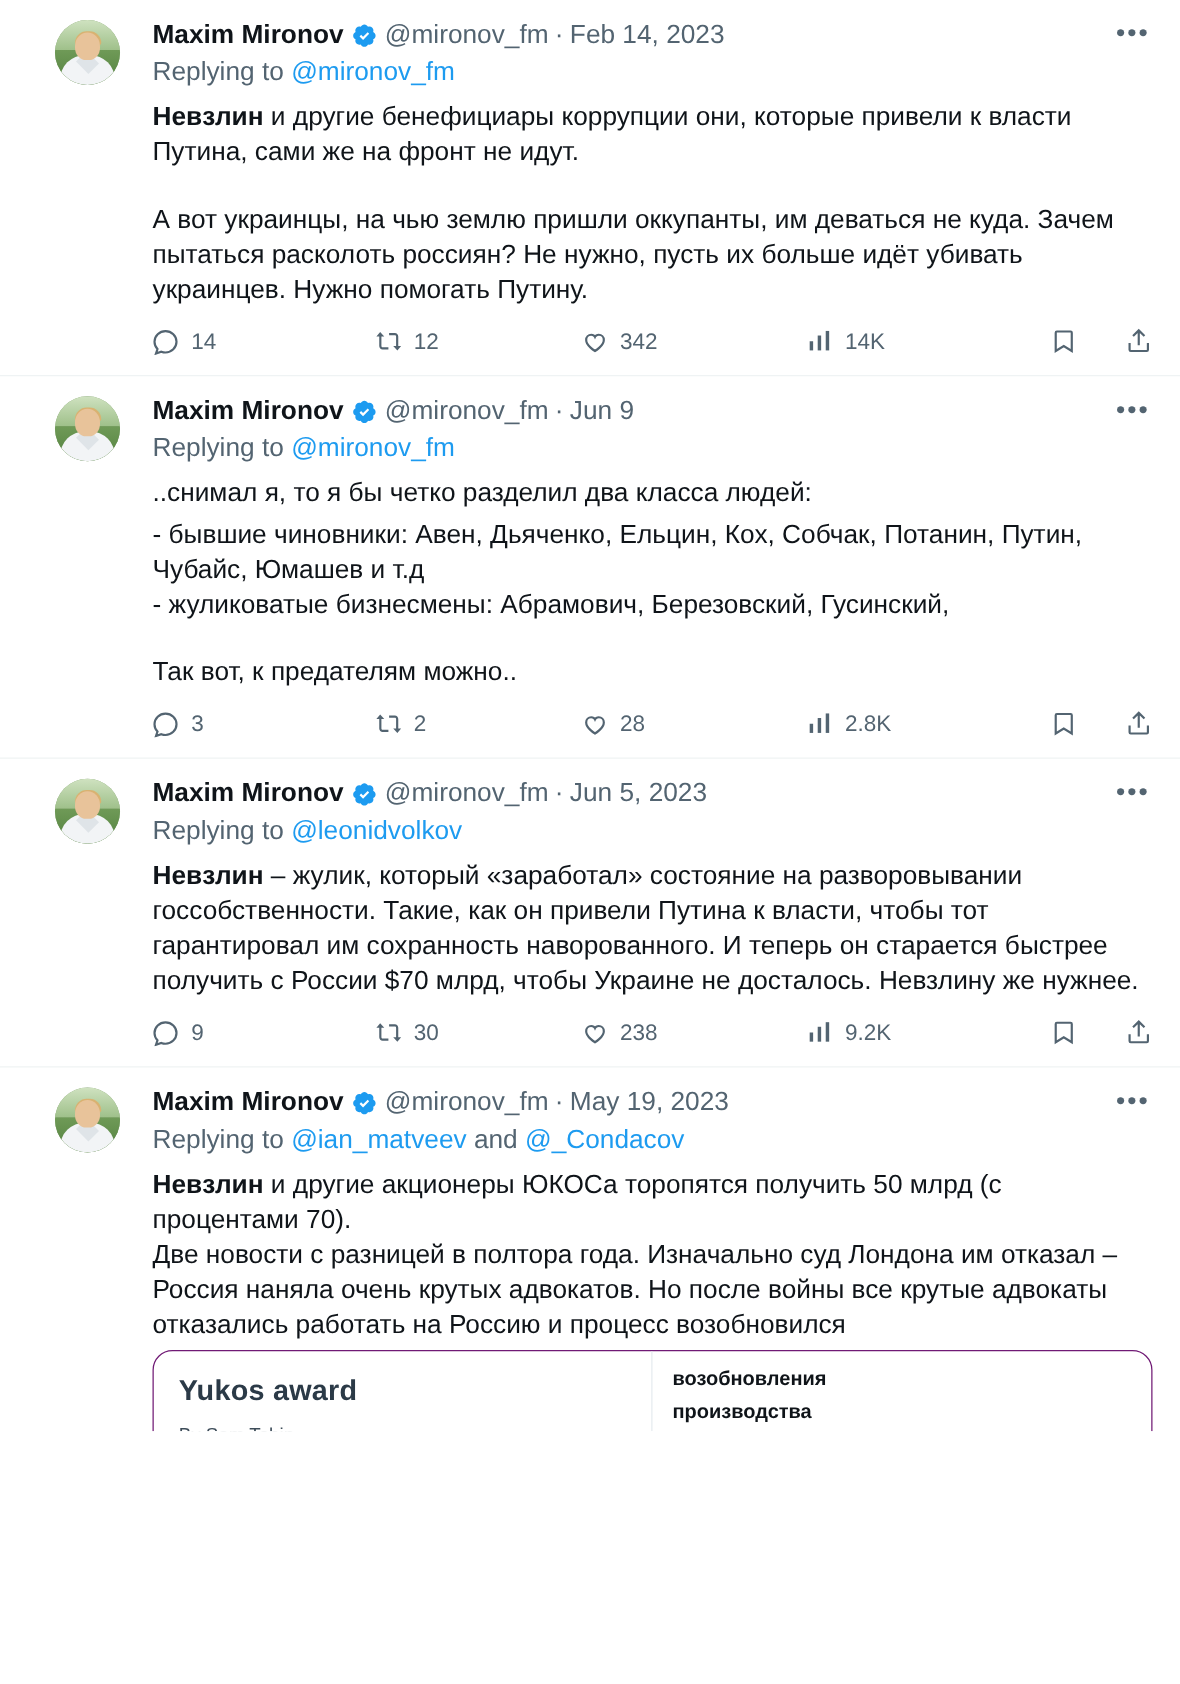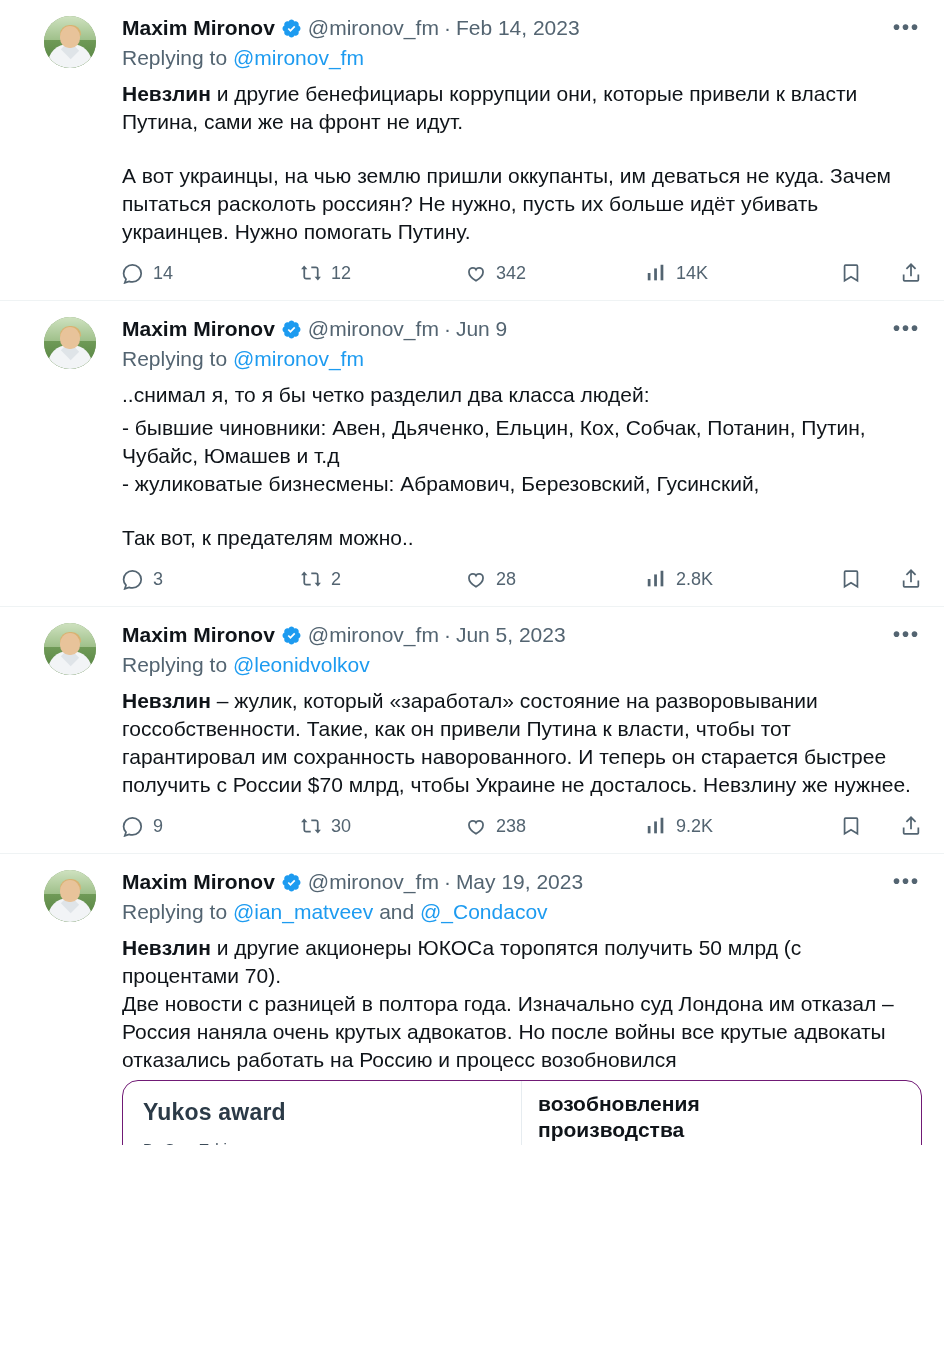--- a/index.html
+++ b/index.html
@@ -215,21 +215,21 @@
     border: 1px solid #cfd9de;
     border-radius: 6px;
   }
   .card-right {
     flex: 1 1 50%;
     padding: 10px 16px 0 16px;
     position: relative;
     overflow: hidden;
   }
   .card-right-title {
-    font-size: 21px;
+    font-size: 16px;
     font-weight: bold;
     color: #0f1419;
     line-height: 26px;
   }
   .card-photo {
     position: absolute;
     left: 80px;
     top: 66px;
     right: 10px;
     height: 80px;

